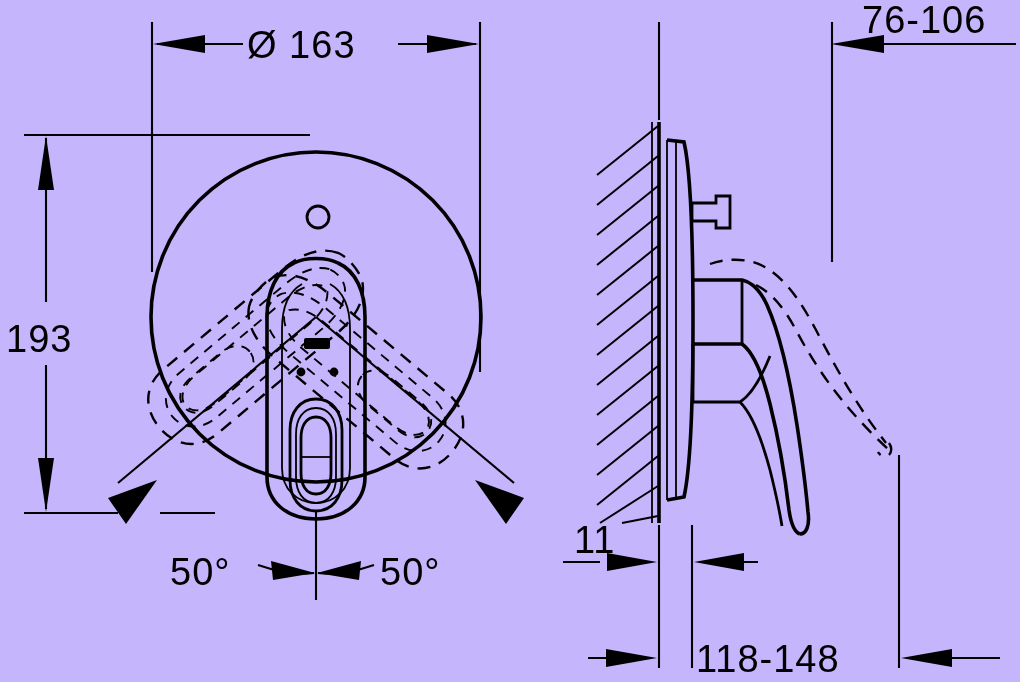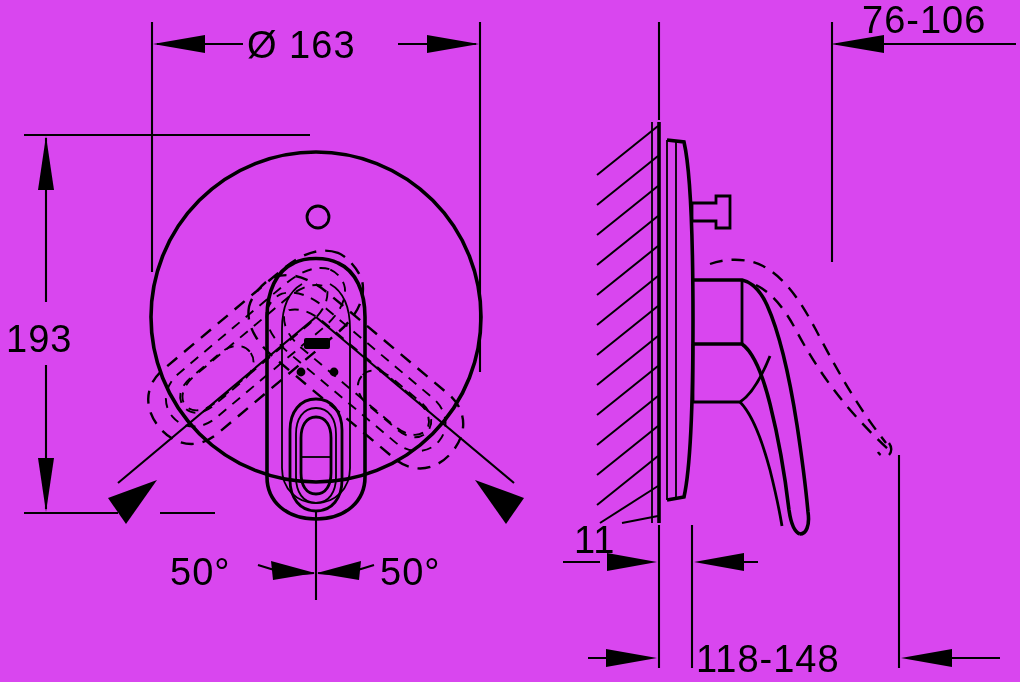--- a/index.html
+++ b/index.html
@@ -10,21 +10,21 @@
   body {
     width: 1020px;
     height: 682px;
     font-family: "Liberation Sans", sans-serif;
     overflow: hidden;
   }
   #drawing-root {
     position: relative;
     width: 1020px;
     height: 682px;
-    background: #d946ef;
+    background: #c4b5fd;
   }
   svg.tech-drawing {
     display: block;
     width: 1020px;
     height: 682px;
   }
   .ln {
     stroke: #000000;
     fill: none;
     stroke-linecap: butt;

